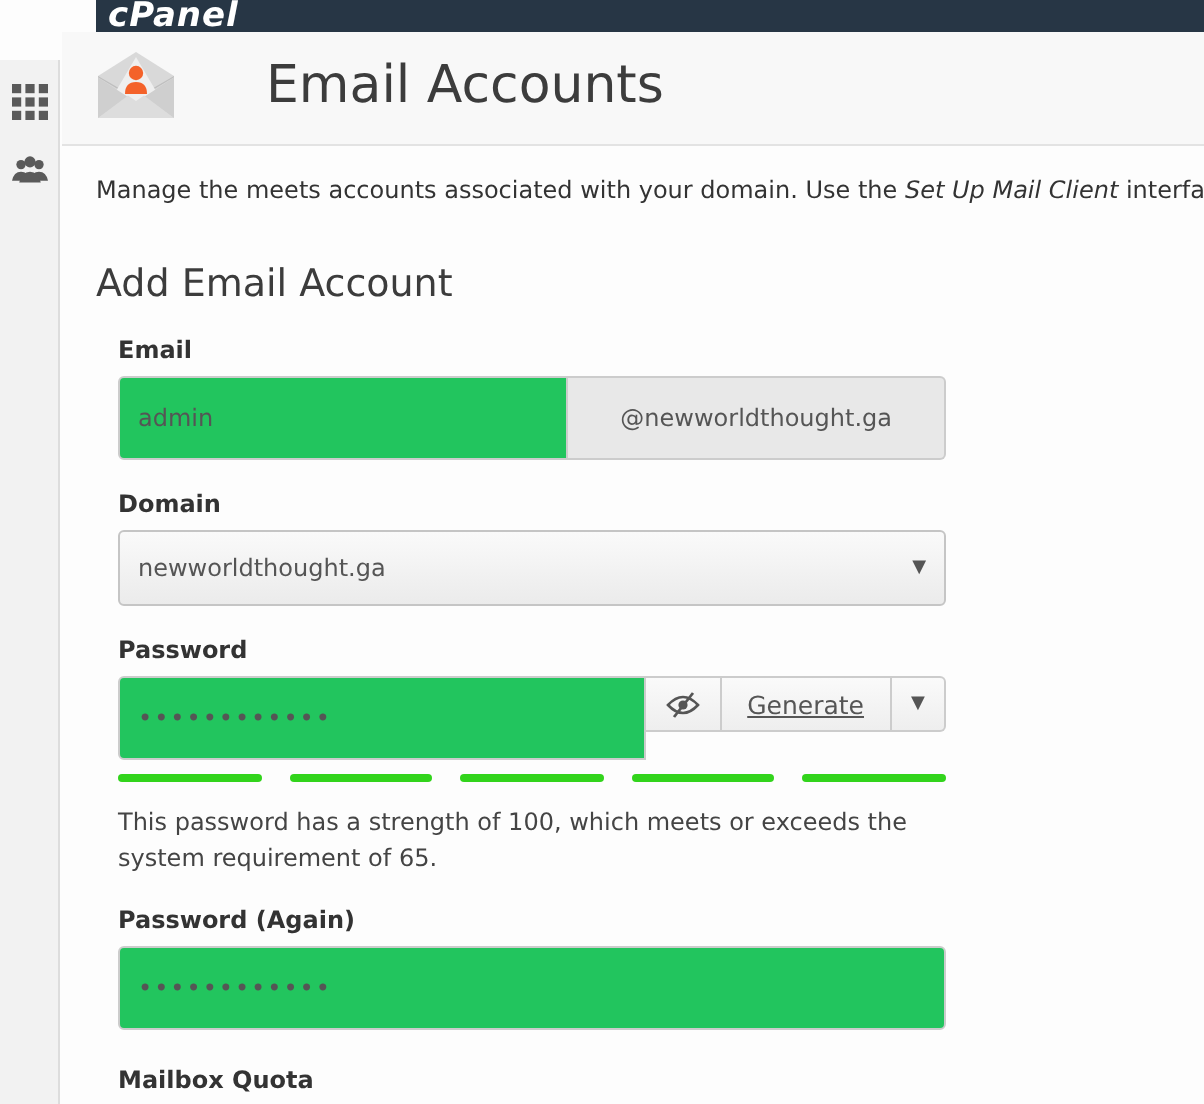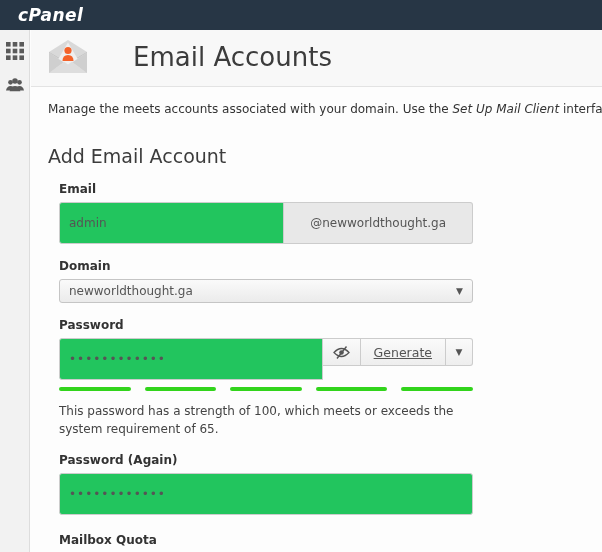--- a/index.html
+++ b/index.html
@@ -8,25 +8,26 @@
     font-family: "DejaVu Sans", "Liberation Sans", sans-serif;
     font-size: 12px;
     color: #333;
     background: #fdfdfd;
     overflow: hidden;
     position: relative;
   }
 
   
   .topbar {
-    height: 30px;
+    height: 16px;
     background: #273645;
     display: flex;
     align-items: center;
-    padding-left: 18px;
+    padding-left: 6px;
+    margin-left: 48px;
   }
   .logo {
     color: #fff;
     font-size: 17px;
     font-weight: 700;
     font-style: italic;
     letter-spacing: .5px;
   }
 
   
@@ -108,21 +109,21 @@
     border-left: none;
     border-radius: 0 3px 3px 0;
     padding: 5px 26px;
     color: #555;
     white-space: nowrap;
     display: flex;
     align-items: center;
   }
 
   .select {
-    height: 24px;
+    height: 38px;
     border: 1px solid #c5c5c5;
     border-radius: 3px;
     background: linear-gradient(#fafafa, #ebebeb);
     display: flex;
     align-items: center;
     justify-content: space-between;
     padding: 0 9px;
     color: #555;
     cursor: pointer;
   }

